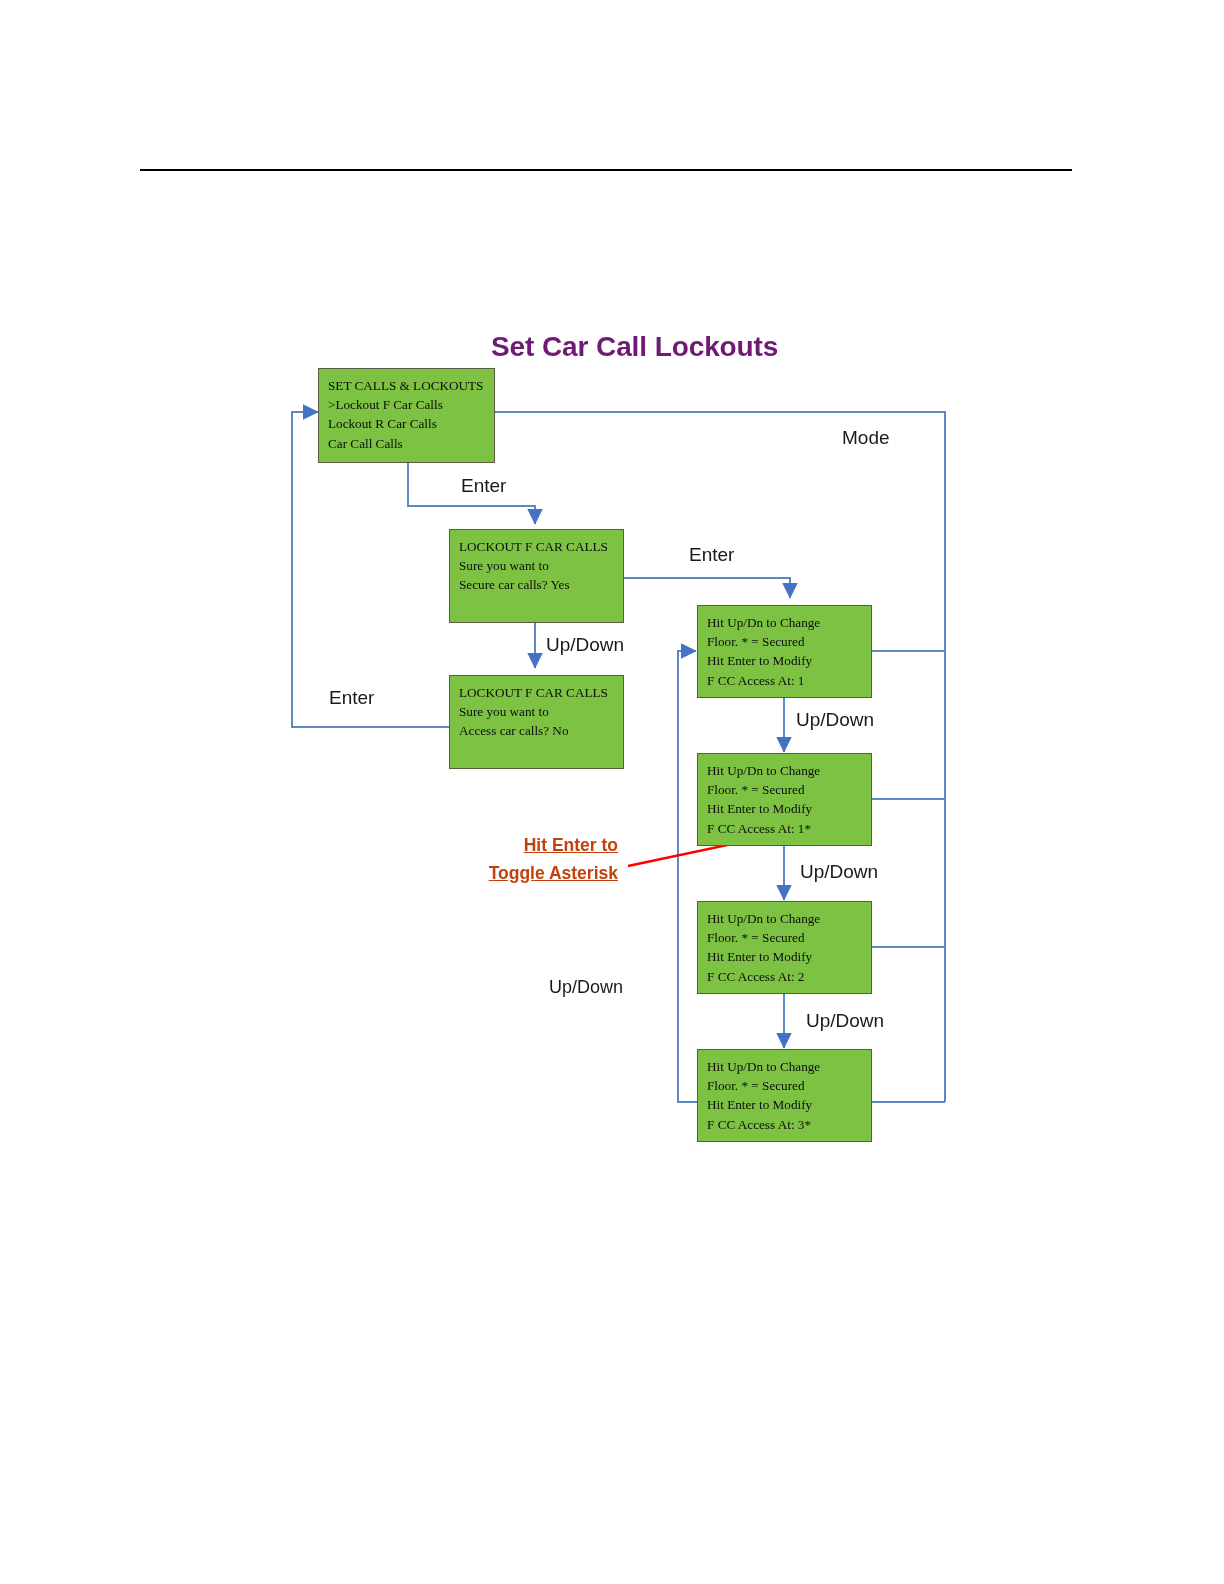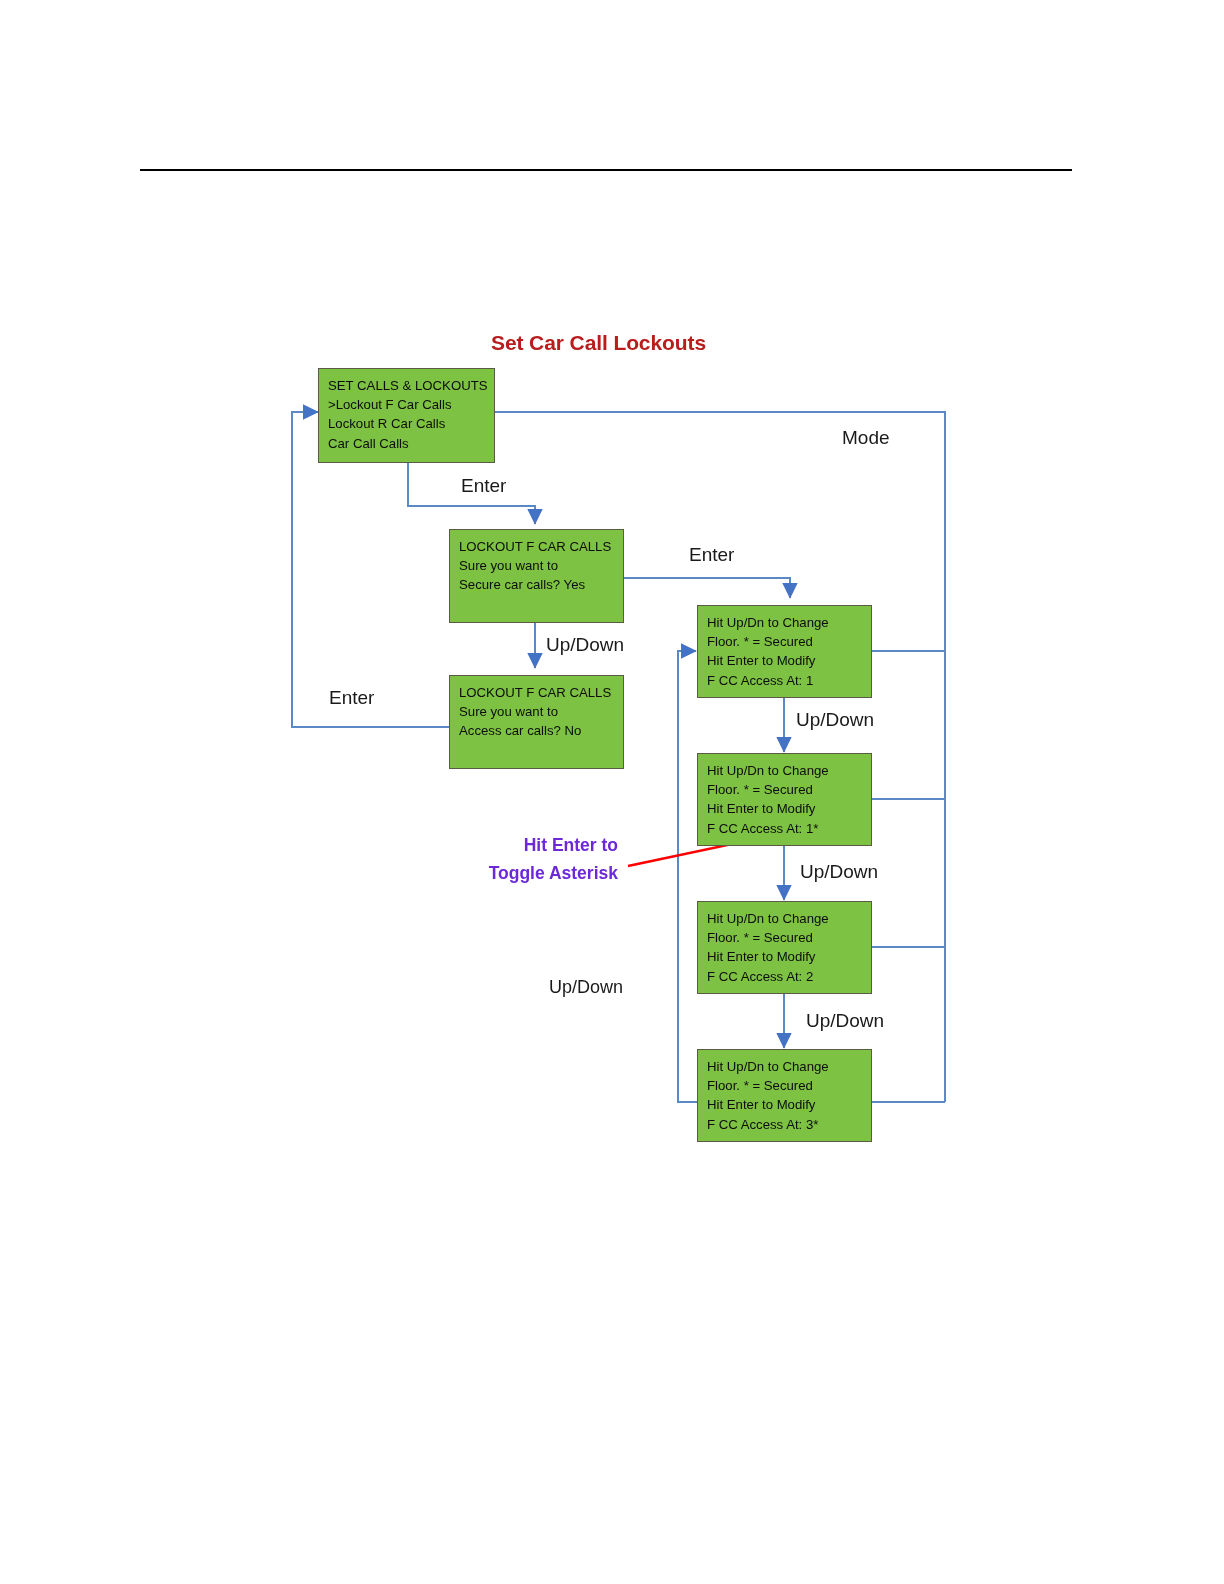--- a/index.html
+++ b/index.html
@@ -24,52 +24,53 @@
     border-top: 2px solid #000000;
   }
   #diagram-svg {
     position: absolute;
     left: 0; top: 0;
     width: 1224px;
     height: 1584px;
   }
   .diag-title {
     position: absolute;
-    font-size: 21px;
+    font-size: 28px;
     font-weight: bold;
-    color: #b91c1c;
+    color: #701a75;
     letter-spacing: -0.1px;
     white-space: nowrap;
   }
   .node {
     position: absolute;
     background: #7DC242;
     border: 1.4px solid #5b5b45;
     padding: 7px 0 0 9px;
     color: #0d0d0d;
     font-size: 13.2px;
     line-height: 19.2px;
     white-space: nowrap;
   }
-  .node .ln { display: block; }
+  .node .ln { display: block; font-family: Liberation Serif, serif; }
   .edge-label {
     position: absolute;
     font-size: 19px;
     color: #1a1a1a;
     white-space: nowrap;
   }
   .edge-label.small { font-size: 18px; }
   .annot {
     position: absolute;
     font-size: 17.5px;
     font-weight: bold;
-    color: #6d28d9;
+    color: #c2410c;
     line-height: 28px;
     white-space: nowrap;
     text-align: right;
+    text-decoration: underline;
   }
   .annot .ln { display: block; }
 </style>
 </head>
 <body>
 
 <div id="page">
 
   <div id="header-rule"></div>
 

